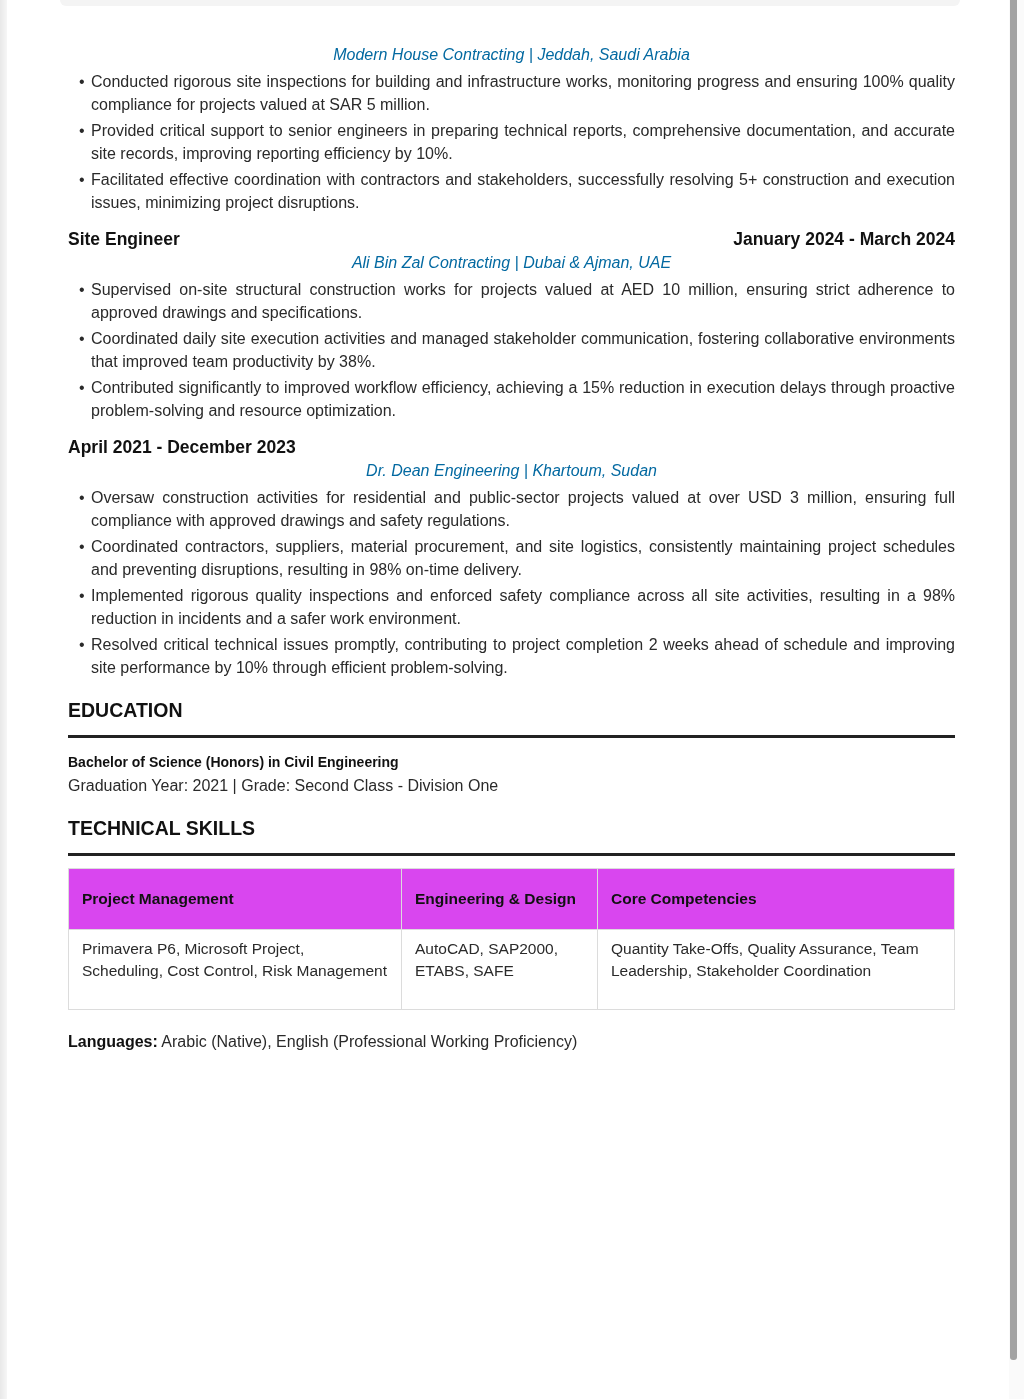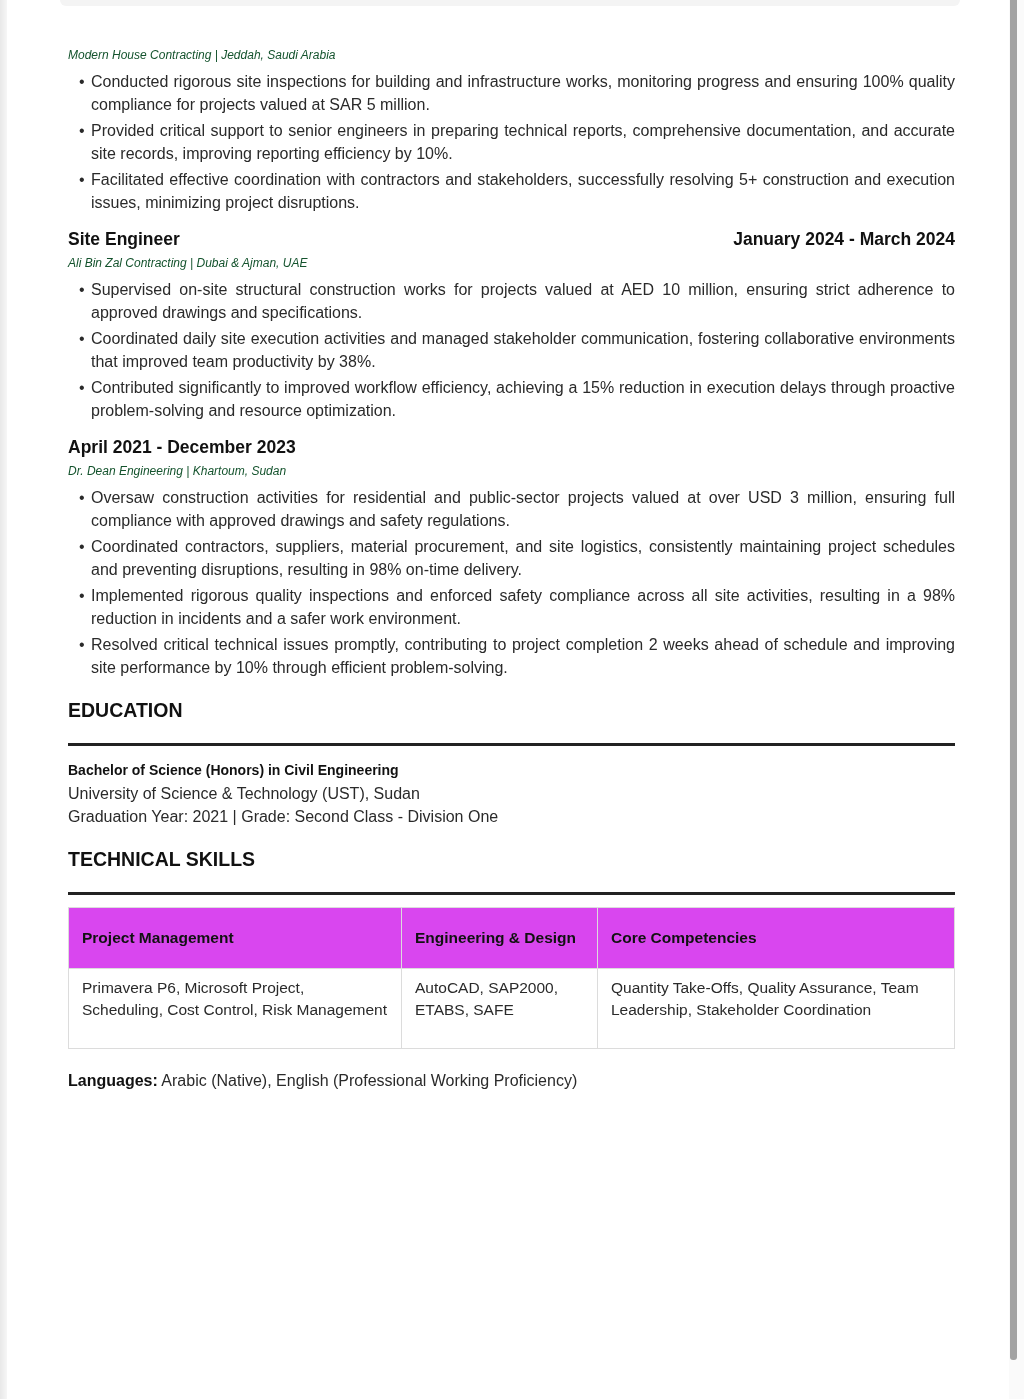--- a/index.html
+++ b/index.html
@@ -54,24 +54,25 @@
     display: flex;
     justify-content: space-between;
     align-items: baseline;
     font-weight: bold;
     font-size: 17.5px;
     color: #111;
     line-height: 26px;
   }
   .job-sub {
     font-style: italic;
-    color: #14532d;
-    font-size: 12px;
+    color: #0369a1;
+    font-size: 16px;
     line-height: 22px;
     margin-bottom: 4px;
+    text-align: center;
   }
   ul.bullets {
     margin: 0;
     padding: 0 0 0 11px;
     list-style: none;
   }
   ul.bullets li {
     position: relative;
     padding-left: 12px;
     font-size: 16px;
@@ -83,21 +84,21 @@
   ul.bullets li .dot {
     position: absolute;
     left: 0; top: 0;
   }
   .section-title {
     font-weight: bold;
     font-size: 19.5px;
     color: #111;
     line-height: 26px;
     margin-top: 18px;
-    padding-bottom: 20px;
+    padding-bottom: 12px;
     border-bottom: 3px solid #222;
     margin-bottom: 12px;
   }
   .edu-degree {
     font-weight: bold;
     font-size: 14px;
     color: #111;
     line-height: 24px;
   }
   .edu-line {
@@ -179,21 +180,20 @@
     <ul class="bullets">
       <li><span class="dot">•</span><span>Oversaw construction activities for residential and public-sector projects valued at over USD 3 million, ensuring full compliance with approved drawings and safety regulations.</span></li>
       <li><span class="dot">•</span><span>Coordinated contractors, suppliers, material procurement, and site logistics, consistently maintaining project schedules and preventing disruptions, resulting in 98% on-time delivery.</span></li>
       <li><span class="dot">•</span><span>Implemented rigorous quality inspections and enforced safety compliance across all site activities, resulting in a 98% reduction in incidents and a safer work environment.</span></li>
       <li><span class="dot">•</span><span>Resolved critical technical issues promptly, contributing to project completion 2 weeks ahead of schedule and improving site performance by 10% through efficient problem-solving.</span></li>
     </ul>
   </div>
 
   <div class="section-title">EDUCATION</div>
   <div class="edu-degree">Bachelor of Science (Honors) in Civil Engineering</div>
-  <div class="edu-line">University of Science &amp; Technology (UST), Sudan</div>
   <div class="edu-line">Graduation Year: 2021 | Grade: Second Class - Division One</div>
 
   <div class="section-title">TECHNICAL SKILLS</div>
   <table class="skills">
     <thead>
       <tr>
         <th class="col1">Project Management</th>
         <th class="col2">Engineering &amp; Design</th>
         <th>Core Competencies</th>
       </tr>

